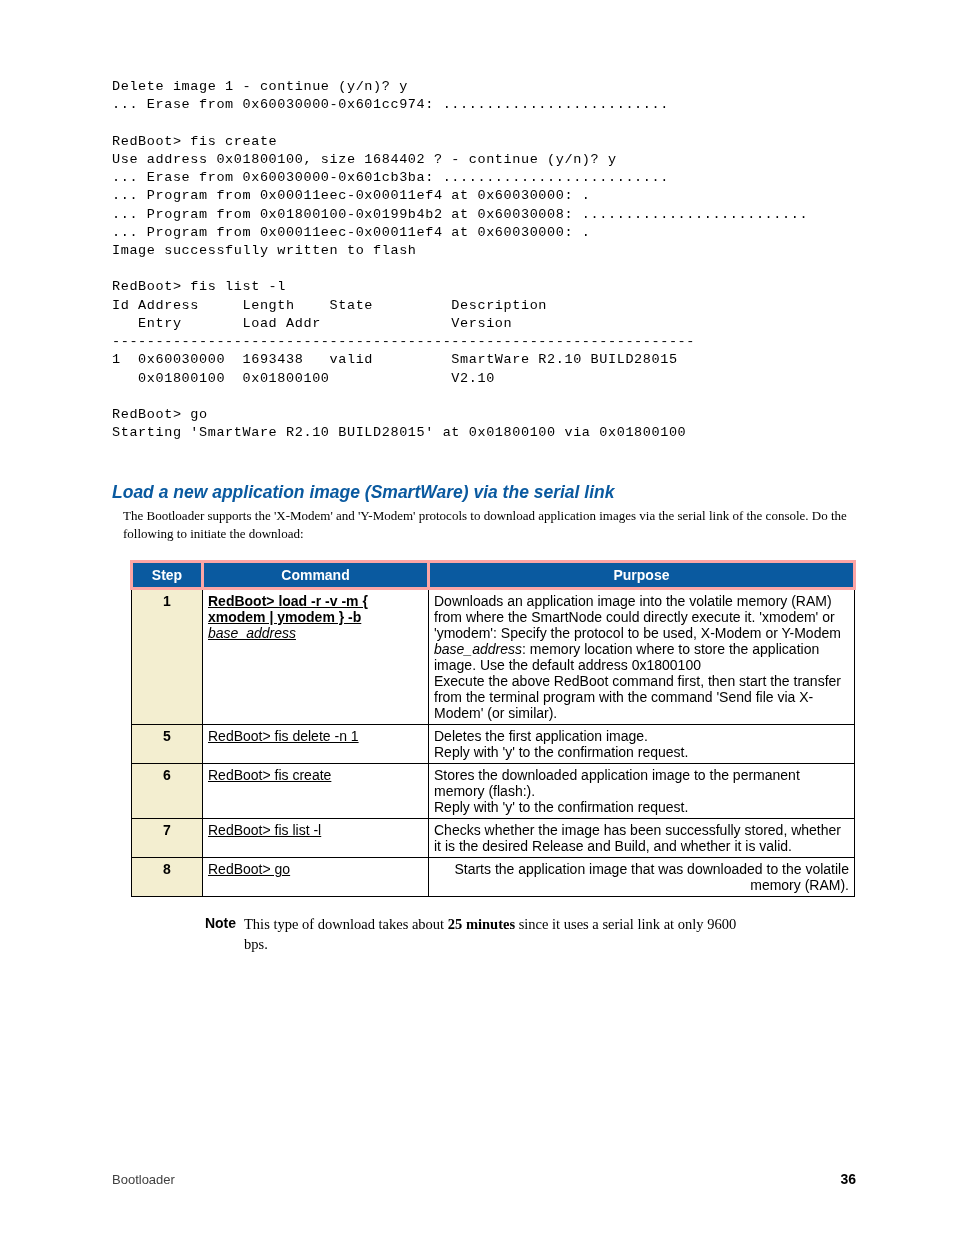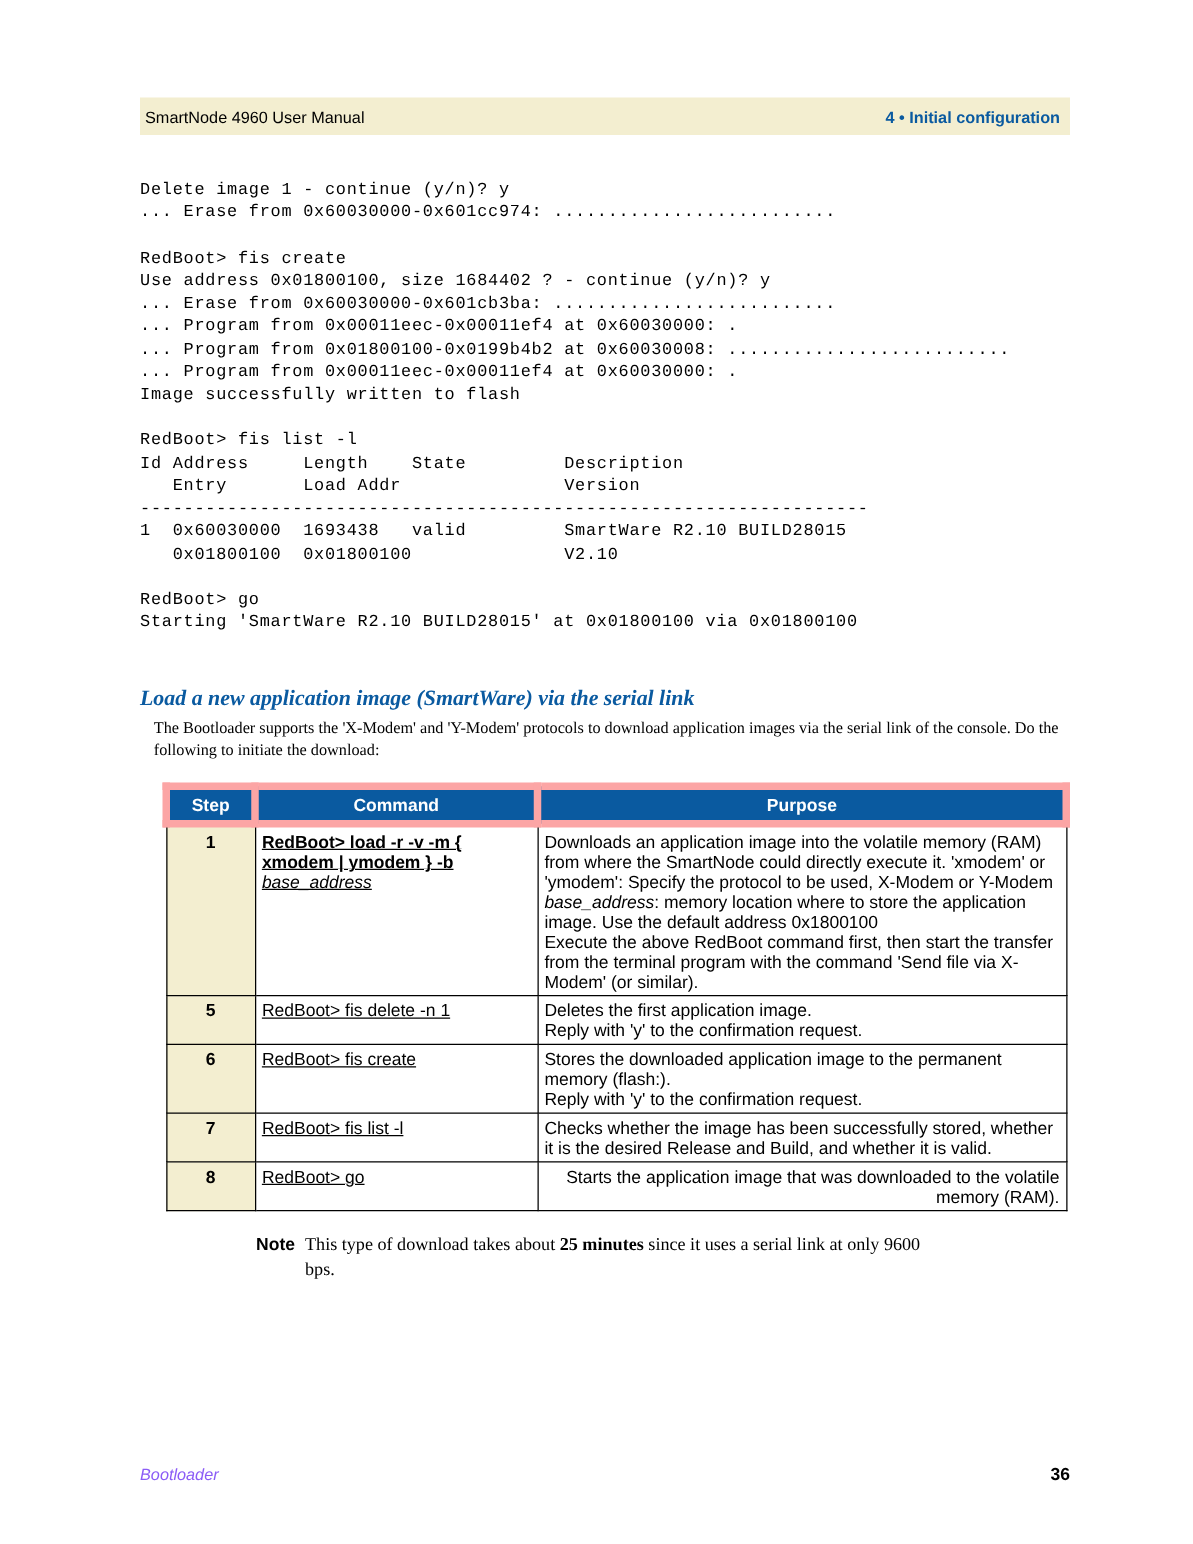--- a/index.html
+++ b/index.html
@@ -36,21 +36,21 @@
     color: #0a5aa0;
   }
   .console {
     font-family: "Courier New", Courier, monospace;
     font-size: 13.5px;
     line-height: 1.35;
     white-space: pre;
     letter-spacing: 0.6px;
   }
   .section-title {
-    font-family: Liberation Serif, serif;
+    font-family: Liberation Sans, sans-serif;
     font-weight: bold;
     font-style: italic;
     color: #0a5aa0;
     font-size: 17.5px;
     margin-top: 40px;
     margin-bottom: 4px;
   }
   .body-text {
     font-family: Georgia, "Times New Roman", serif;
     font-size: 13px;
@@ -64,21 +64,21 @@
     margin-left: 18px;
     width: calc(100% - 18px);
   }
   table.steps th {
     background: #0a5aa0;
     color: #fff;
     font-weight: bold;
     font-size: 14px;
     text-align: center;
     padding: 4px 6px;
-    border: 6px solid #fca5a5;
+    border: 3px solid #fca5a5;
   }
   table.steps td {
     border: 1px solid #000;
     font-size: 14px;
     padding: 3px 5px;
     vertical-align: top;
   }
   table.steps td.step-num {
     background: #f3eed0;
     text-align: center;
@@ -115,37 +115,32 @@
     position: absolute;
     bottom: 48px;
     left: 112px;
     right: 98px;
     display: flex;
     justify-content: space-between;
     align-items: baseline;
   }
   .footer-left {
     font-size: 13px;
-    color: #8b5cf6;
-    font-style: italic;
+    color: #404040;
   }
   .footer-right {
     font-size: 14px;
     font-weight: bold;
   }
 </style>
 </head>
 <body>
 
 <div class="page">
 
-  <div class="header-band">
-    <span class="doc-title">SmartNode 4960 User Manual</span>
-    <span class="chap-title">4 • Initial configuration</span>
-  </div>
 
   <div class="console">Delete image 1 - continue (y/n)? y
 ... Erase from 0x60030000-0x601cc974: ..........................
 
 RedBoot&gt; fis create
 Use address 0x01800100, size 1684402 ? - continue (y/n)? y
 ... Erase from 0x60030000-0x601cb3ba: ..........................
 ... Program from 0x00011eec-0x00011ef4 at 0x60030000: .
 ... Program from 0x01800100-0x0199b4b2 at 0x60030008: ..........................
 ... Program from 0x00011eec-0x00011ef4 at 0x60030000: .

